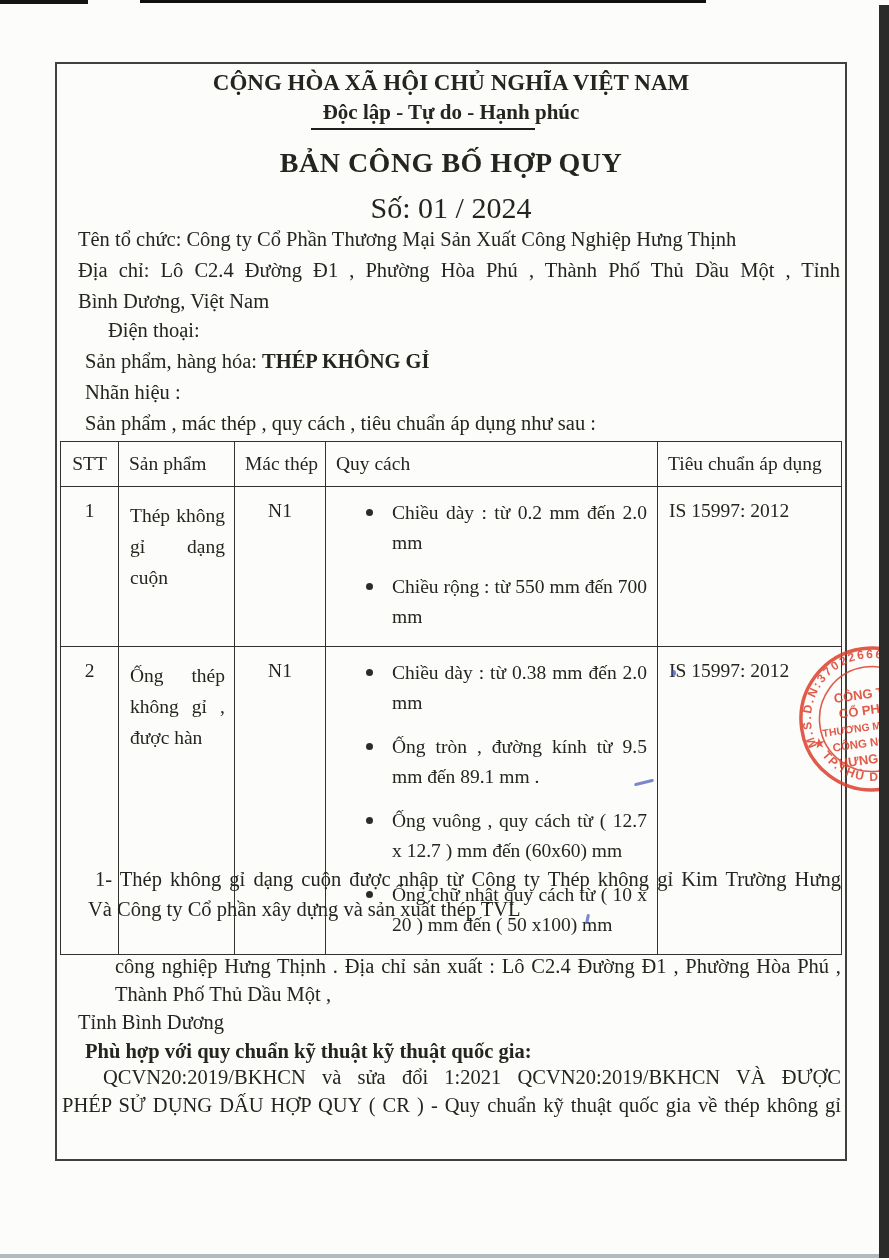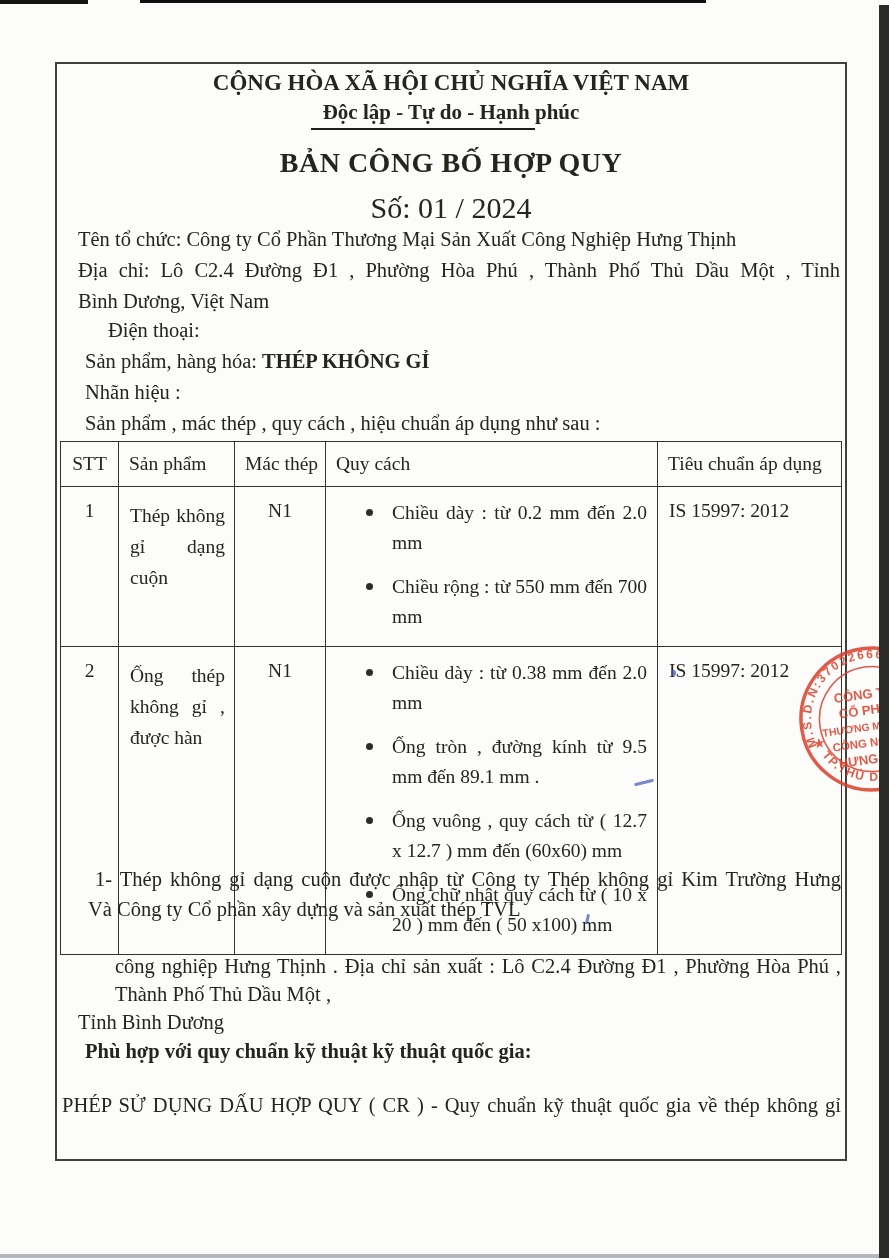--- a/index.html
+++ b/index.html
@@ -95,21 +95,21 @@
   <div class="abs motto-rule"></div>
   <div class="abs center-line doc-title">BẢN CÔNG BỐ HỢP QUY</div>
   <div class="abs center-line doc-no">Số: 01 / 2024</div>
 
   <div class="abs bodyline" style="left:78px;top:226px;">Tên tổ chức: Công ty Cổ Phần Thương Mại Sản Xuất Công Nghiệp Hưng Thịnh</div>
   <div class="abs bodyline stretch" style="left:78px;top:257px;width:762px;">Địa chỉ: Lô C2.4 Đường Đ1 , Phường Hòa Phú , Thành Phố Thủ Dầu Một , Tỉnh</div>
   <div class="abs bodyline" style="left:78px;top:288px;">Bình Dương, Việt Nam</div>
   <div class="abs bodyline" style="left:68px;top:317px;margin-left:40px;">Điện thoại:</div>
   <div class="abs bodyline" style="left:85px;top:348px;"><span>Sản phẩm, hàng hóa: </span><span class="b">THÉP KHÔNG GỈ</span></div>
   <div class="abs bodyline" style="left:85px;top:379px;">Nhãn hiệu :</div>
-  <div class="abs bodyline" style="left:85px;top:410px;">Sản phẩm , mác thép , quy cách , hiệu chuẩn áp dụng như sau :</div>
+  <div class="abs bodyline" style="left:85px;top:410px;">Sản phẩm , mác thép , quy cách , tiêu chuẩn áp dụng như sau :</div>
 
   <table class="spec">
     <colgroup>
       <col style="width:58px">
         <col style="width:116px">
         <col style="width:91px">
         <col style="width:332px">
         <col style="width:184px">
     </colgroup>
     <tbody>
@@ -148,20 +148,21 @@
     </tr>
   </tbody>
     </table>
 
   <div class="abs bodyline stretch" style="left:95px;top:866px;width:746px;">1- Thép không gỉ dạng cuộn được nhập từ Công ty Thép không gỉ Kim Trường Hưng</div>
   <div class="abs bodyline" style="left:88px;top:896px;">Và Công ty Cổ phần xây dựng và sản xuất thép TVL</div>
   <div class="abs bodyline stretch" style="left:115px;top:953px;width:726px;font-family:Liberation Serif, serif;">công nghiệp Hưng Thịnh . Địa chỉ sản xuất : Lô C2.4 Đường Đ1 , Phường Hòa Phú ,</div>
   <div class="abs bodyline" style="left:115px;top:981px;">Thành Phố Thủ Dầu Một ,</div>
   <div class="abs bodyline" style="left:78px;top:1009px;">Tỉnh Bình Dương</div>
   <div class="abs bodyline" style="left:85px;top:1038px;font-weight:bold;">Phù hợp với quy chuẩn kỹ thuật kỹ thuật quốc gia:</div>
+  <div class="abs bodyline stretch" style="left:103px;top:1064px;width:738px;">QCVN20:2019/BKHCN và sửa đổi 1:2021 QCVN20:2019/BKHCN VÀ ĐƯỢC</div>
   <div class="abs bodyline stretch" style="left:62px;top:1092px;width:779px;">PHÉP SỬ DỤNG DẤU HỢP QUY ( CR ) -  Quy chuẩn kỹ thuật quốc gia về thép không gỉ</div>
 
   <svg class="abs stamp" viewBox="0 0 158 158" width="158" height="158">
     <g transform="rotate(-8 79 79)">
       <circle cx="79" cy="79" r="71" stroke-width="3.5"></circle>
       <circle cx="79" cy="79" r="52.5" stroke-width="1.6"></circle>
       <defs>
         <path id="arcTop" d="M 21.7,99.9 A 61,61 0 1 1 139.8,73.7"></path>
         <path id="arcBot" d="M 18.4,91.9 A 62,62 0 0 0 139.6,91.9"></path>
       </defs>

